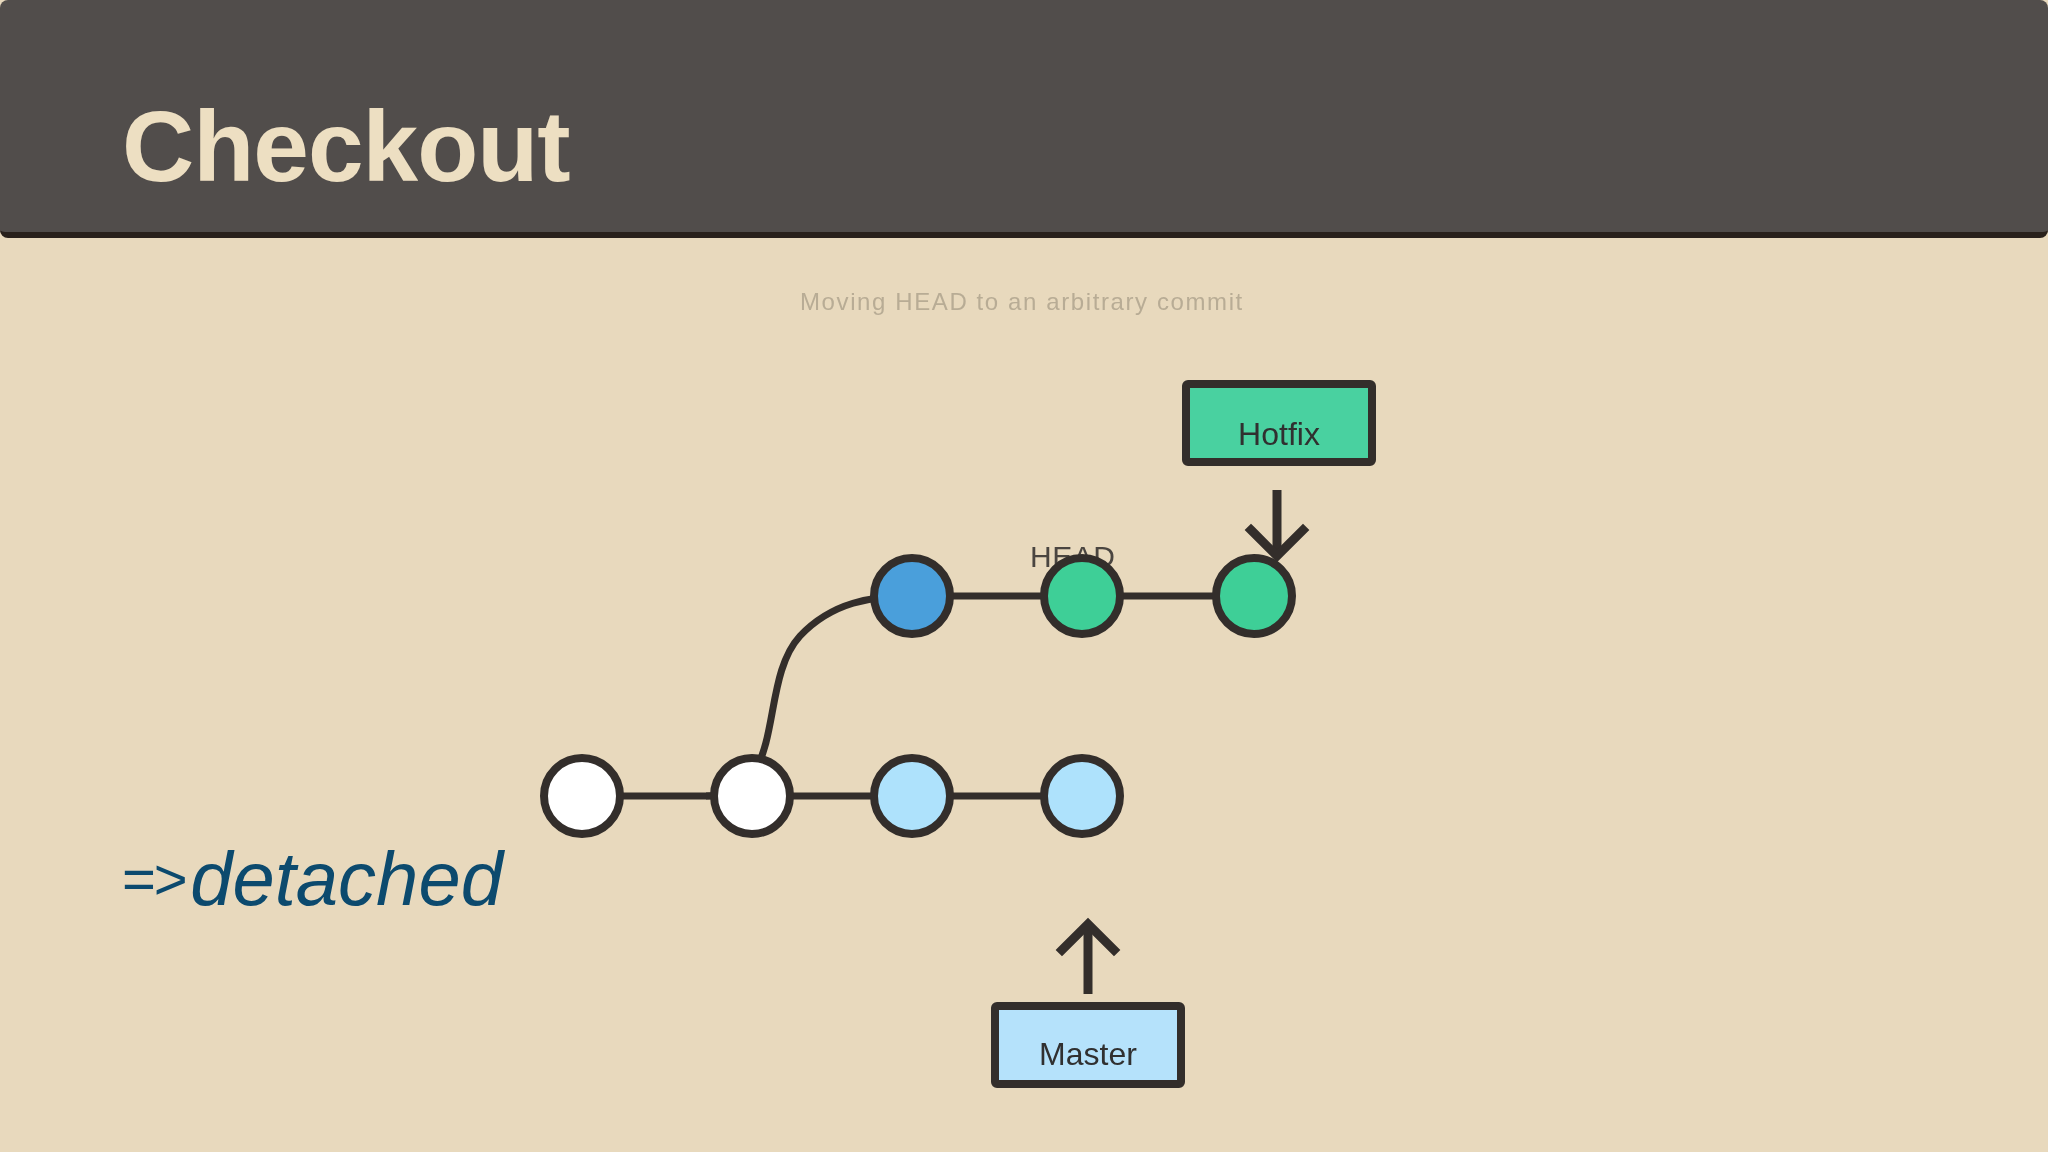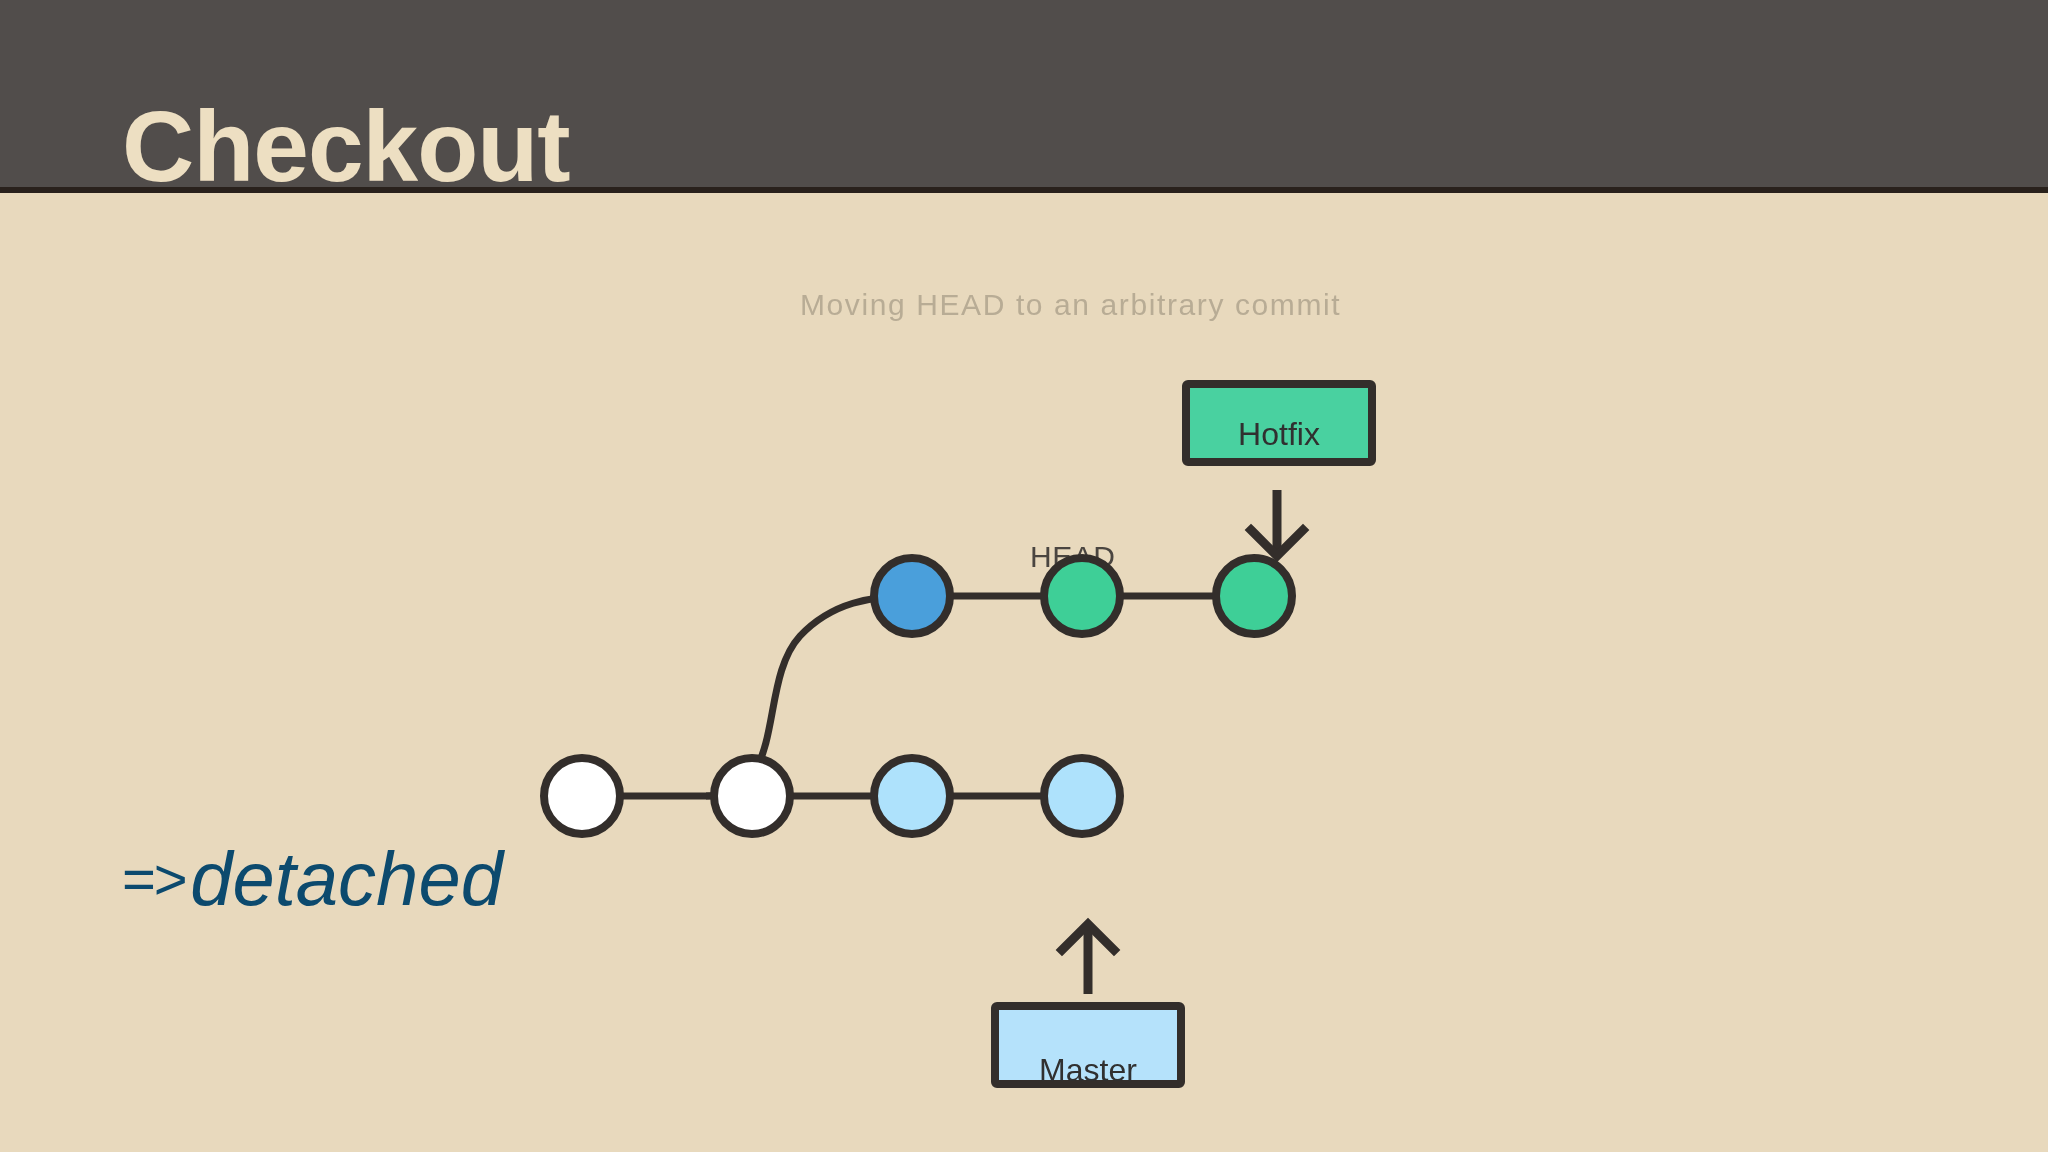--- a/index.html
+++ b/index.html
@@ -14,24 +14,25 @@
     background: #e8d9bd;
     font-family: "Liberation Sans", sans-serif;
     position: relative;
   }
 
   
   #slide-header {
     position: absolute;
     left: 0; top: 0;
     width: 2048px;
-    height: 193px;
+    height: 238px;
     background: #514d4b;
     border-bottom: 6px solid #29211c;
     box-sizing: border-box;
+    border-radius: 8px;
   }
   #slide-title {
     position: absolute;
     left: 122px;
     top: 96px;
     font-size: 100px;
     font-weight: bold;
     color: #eddfc2;
     letter-spacing: -1px;
     line-height: 1;
@@ -95,41 +96,41 @@
     position: absolute;
     left: 520px;
     top: 0;
     width: 1528px;
     height: 908px;
   }
   #diagram-caption {
     position: absolute;
     left: 280px;
     top: 44px;
-    font-size: 30px;
+    font-size: 24px;
     color: #b8ac95;
     letter-spacing: 1.6px;
     white-space: nowrap;
   }
   #diagram svg {
     position: absolute;
     left: 0; top: 0;
   }
   .branch-box-label {
     position: absolute;
     font-size: 32px;
     color: #303030;
     white-space: nowrap;
     text-align: center;
   }
   #hotfix-label {
     left: 673px; top: 172px; width: 172px;
   }
   #master-label {
-    left: 477px; top: 792px; width: 182px; margin-top: 16px;
+    left: 477px; top: 792px; width: 182px;
   }
   #head-label {
     position: absolute;
     left: 510px;
     top: 296px;
     font-size: 30px;
     color: #4a4540;
     letter-spacing: 0.5px;
     white-space: nowrap;
   }

